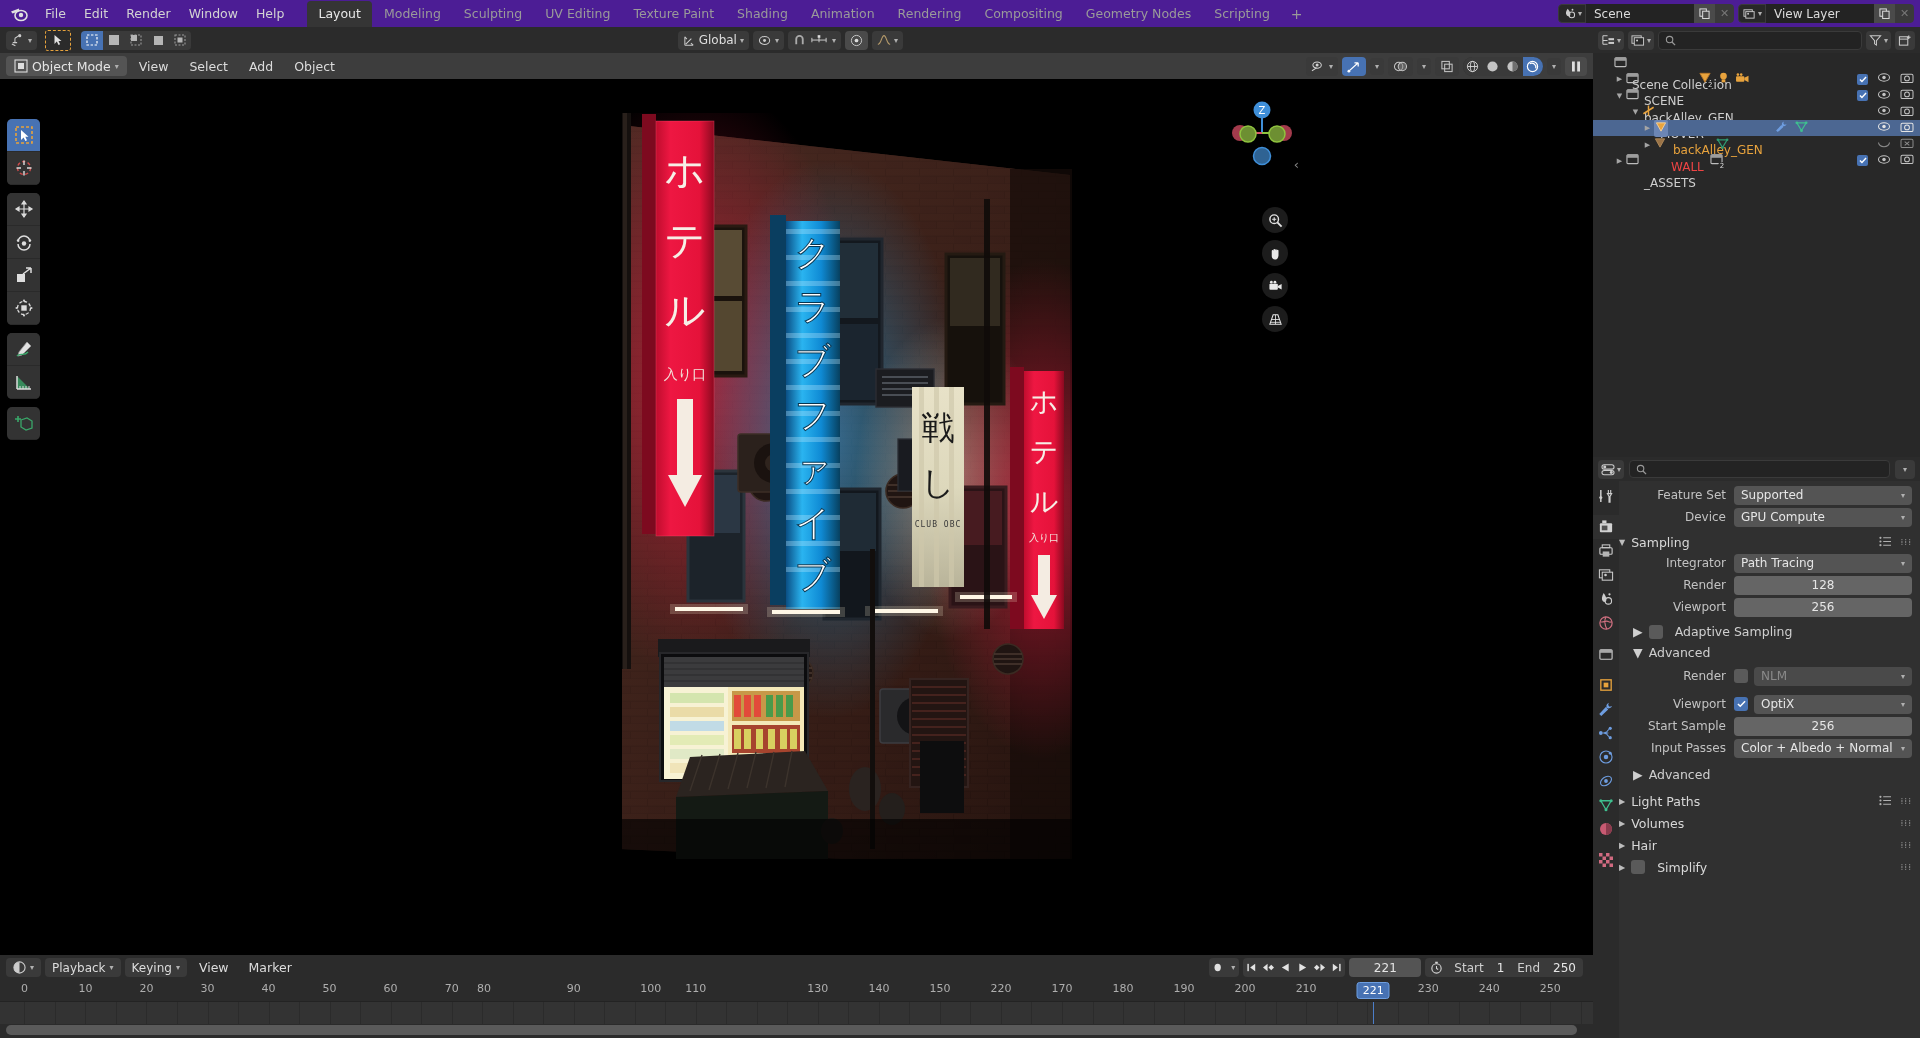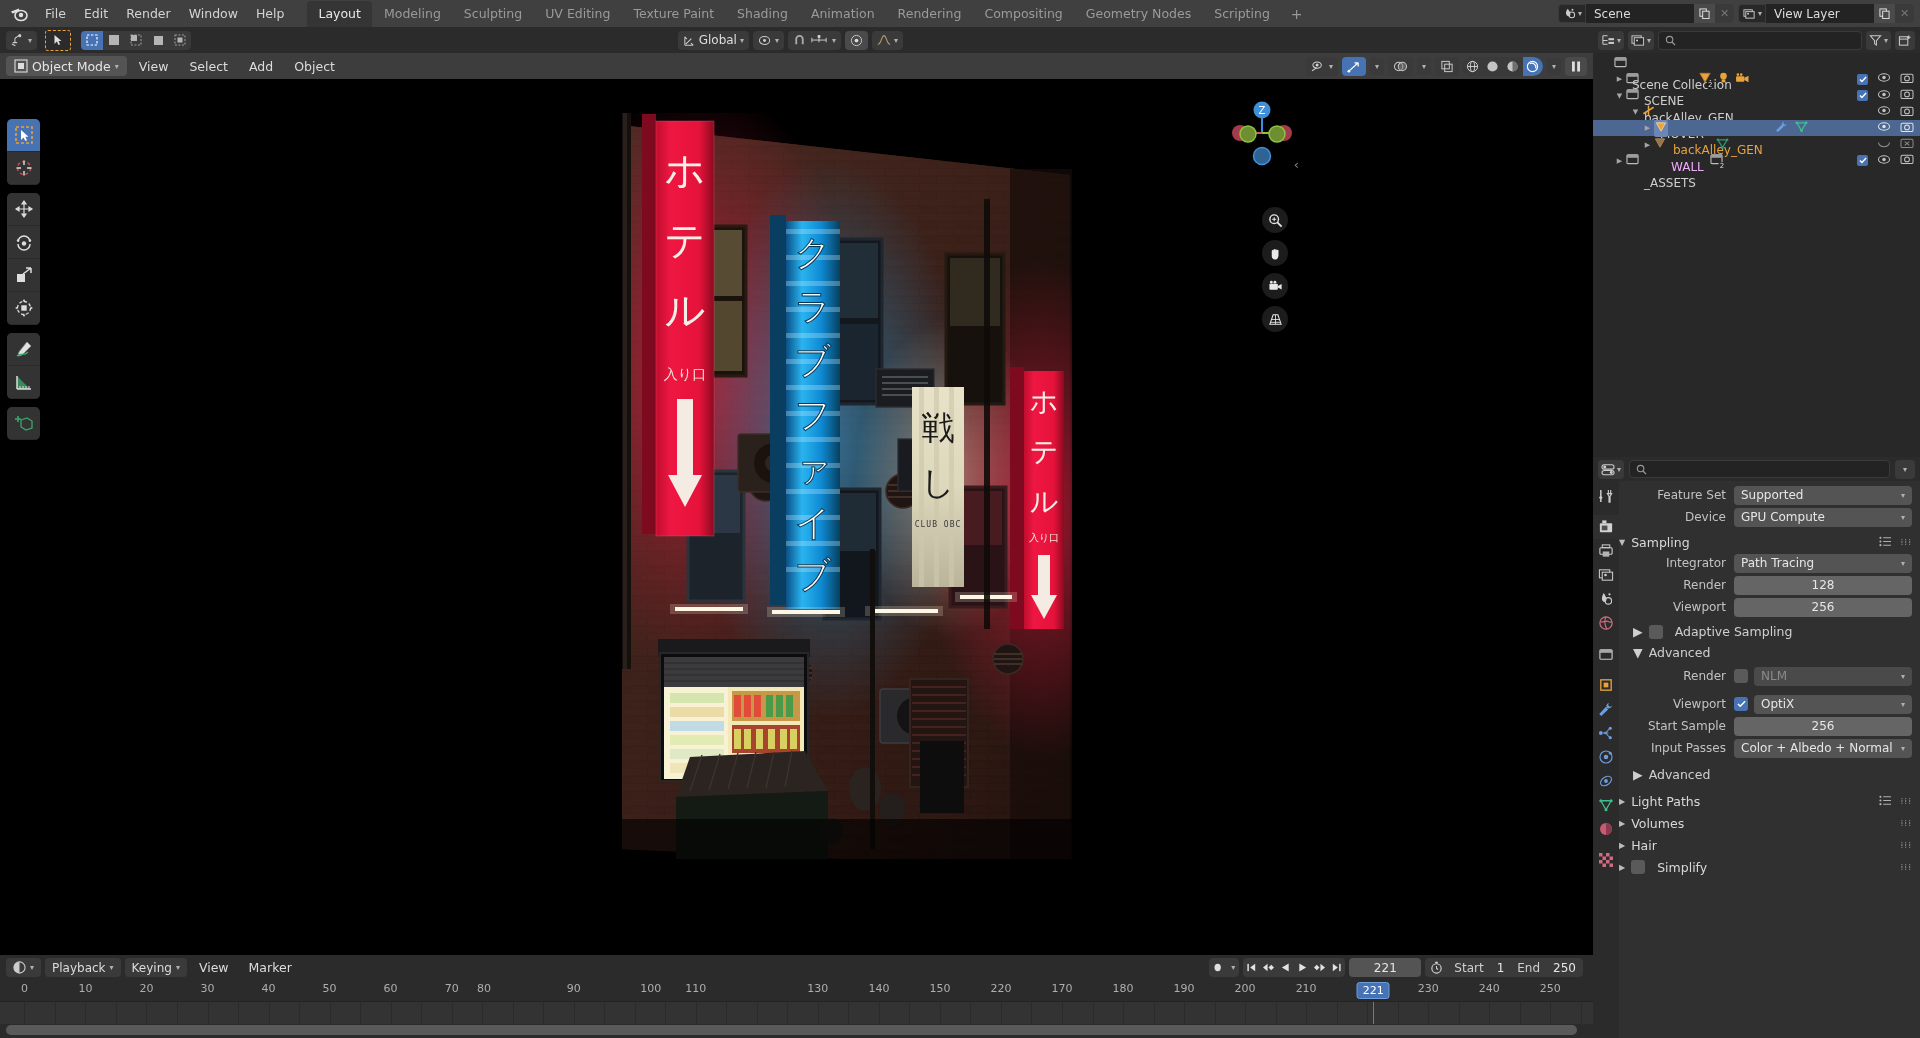--- a/index.html
+++ b/index.html
@@ -9,21 +9,21 @@
     font-family: "DejaVu Sans", "Liberation Sans", sans-serif;
     font-size: 12px;
     color: #e5e5e5;
     overflow: hidden;
   }
   #app { position: relative; width: 1920px; height: 1038px; }
 
   
   .topbar {
     position: absolute; left: 0; top: 0; width: 1920px; height: 27px;
-    background: #404040; display: flex; align-items: center; padding-left: 8px;
+    background: #4c1d95; display: flex; align-items: center; padding-left: 8px;
   }
   .blender-logo { width: 22px; height: 20px; display:flex; align-items:center; justify-content:center; margin-right: 6px; }
   .menu-item {
     padding: 3px 9px; color: #d3d3d3; font-size: 12.5px; border-radius: 3px; white-space: nowrap;
   }
   .ws-tabs { display: flex; align-items: center; margin-left: 14px; height: 27px; }
   .ws-tab {
     padding: 5px 11px; font-size: 12.5px; color: #9a9a9a;
     border-radius: 4px 4px 0 0; white-space: nowrap; margin-right:1px; line-height:16px;
   }
@@ -966,21 +966,21 @@
         </span>
       </div>
 
       <div class="out-row" style="padding-left:48px;">
         <span class="disc">▶</span>
         <span style="margin-right:5px;">
           <svg width="12" height="12" viewBox="0 0 13 13">
               <path d="M1.5 2 L11.5 2 L6.5 11 Z" fill="#9a7347" stroke="#b08a5a" stroke-width="1"></path>
             </svg>
         </span>
-        <span class="lbl" style="color:#f0abfc;">WALL</span>
+        <span class="lbl" style="color:#ef4444;">WALL</span>
         <span style="margin-left:12px;display:flex;align-items:center;gap:7px;">
           <span><svg width="13" height="13" viewBox="0 0 14 14">
                 <path d="M2 3 L12 3 L7 11.5 Z" fill="none" stroke="#2f9a72" stroke-width="1.3"></path>
                 <circle cx="2" cy="3" r="1.4" fill="#2f9a72"></circle>
                 <circle cx="12" cy="3" r="1.4" fill="#2f9a72"></circle>
                 <circle cx="7" cy="11.5" r="1.4" fill="#2f9a72"></circle>
               </svg></span>
         </span>
         <span class="rt-icons">
           <span><svg width="14" height="11" viewBox="0 0 15 12">

